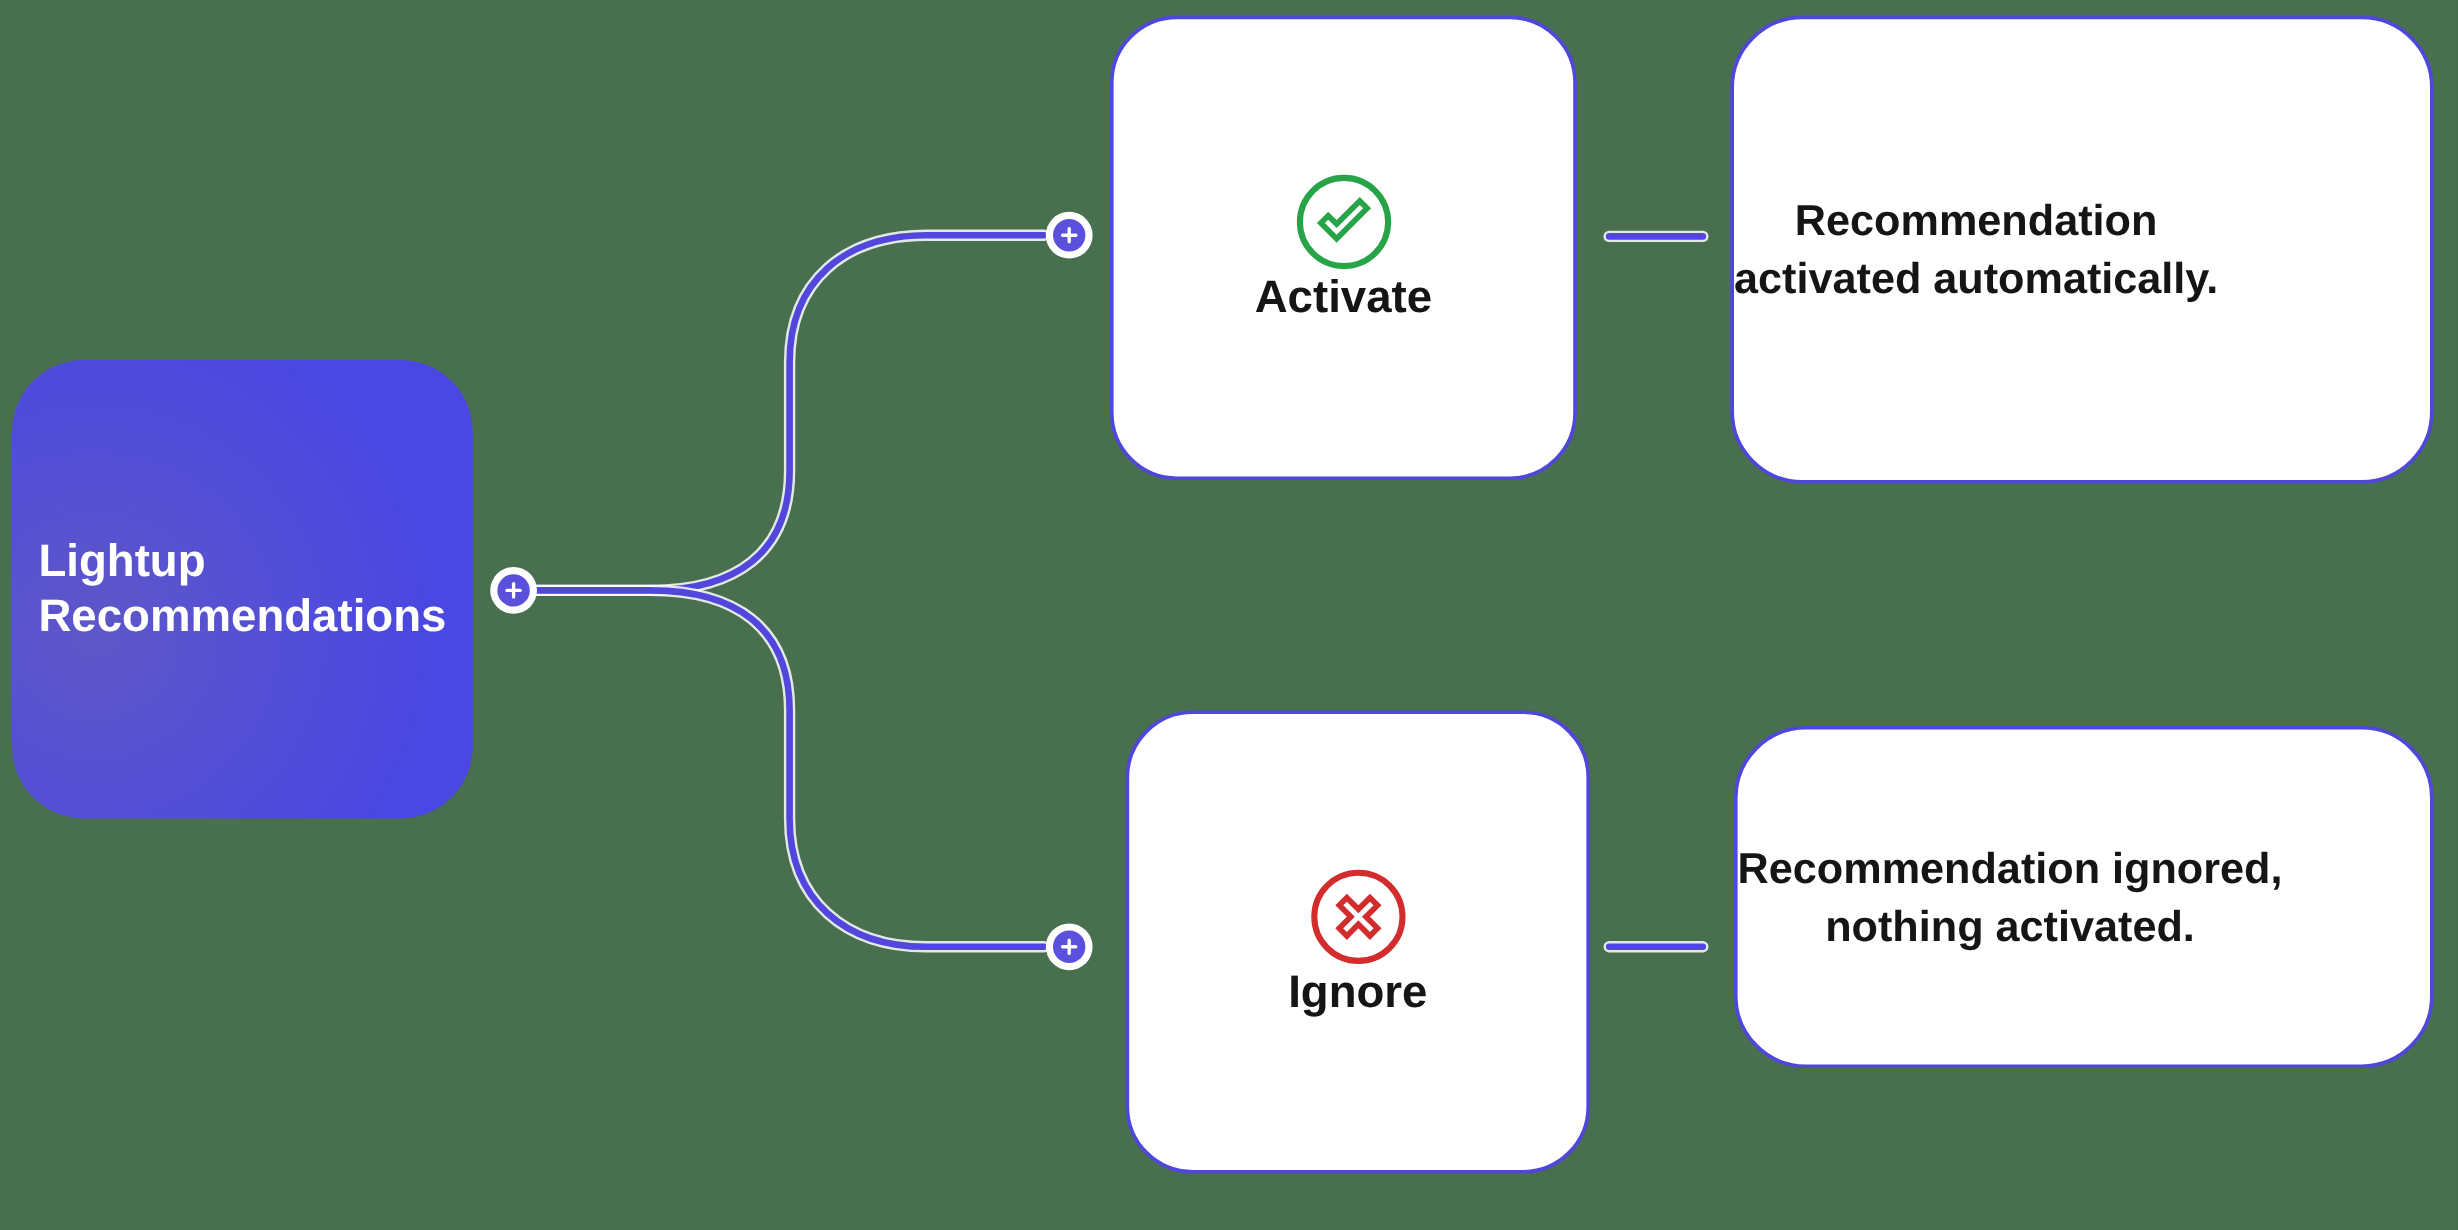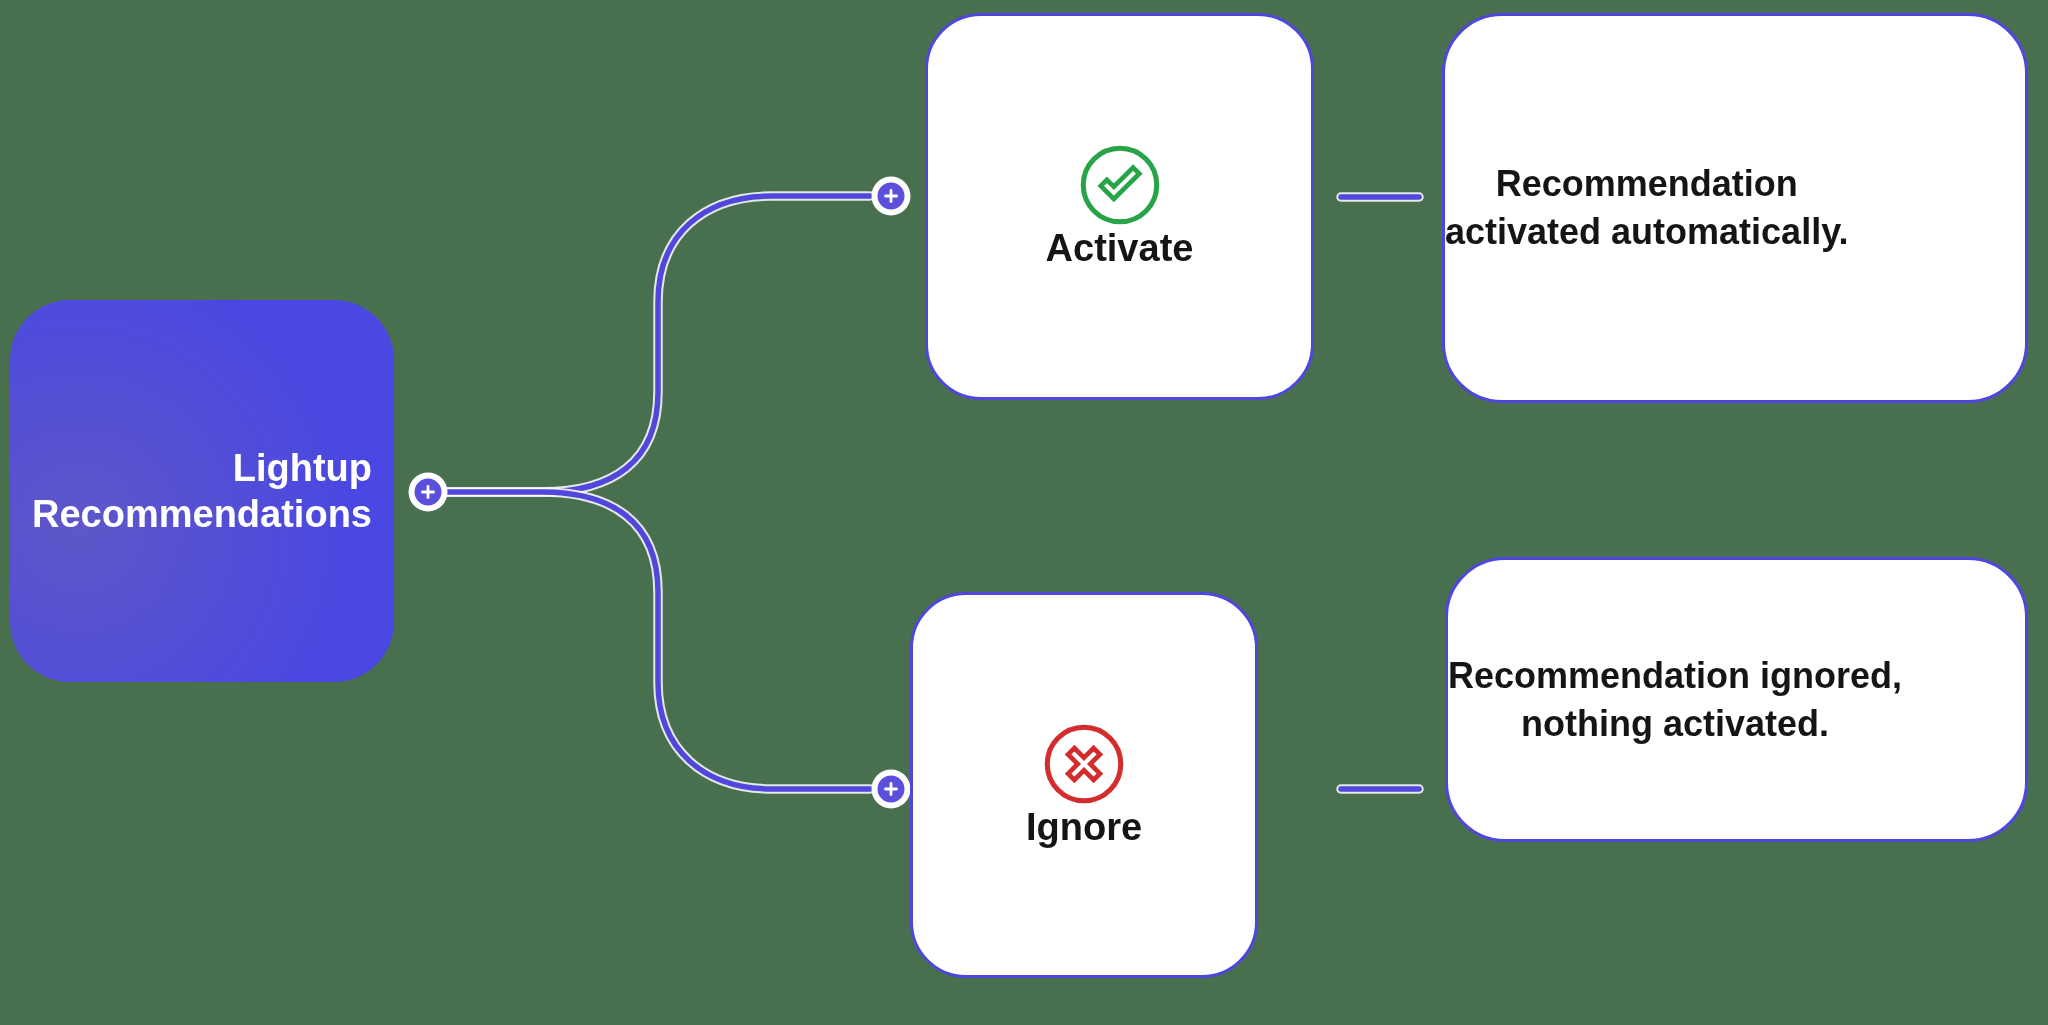--- a/index.html
+++ b/index.html
@@ -18,44 +18,44 @@
   .edge-casing{fill:none;stroke:rgba(255,255,255,.85);stroke-width:9.5;stroke-linecap:round;}
   .edge{fill:none;stroke:var(--line);stroke-width:5.5;stroke-linecap:round;}
   .node-ring{fill:#ffffff;}
   .node-dot{fill:var(--node-fill);}
   .node-plus{stroke:#ffffff;stroke-width:2.8;stroke-linecap:round;}
 
   .box{position:absolute;box-sizing:border-box;}
   .root-node{
     left:10px; top:300px; width:384px; height:382px; border-radius:60px;
     background:radial-gradient(circle at 18% 60%, var(--grad-a) 0%, var(--grad-b) 72%);
-    display:flex; align-items:center; justify-content:center; text-align:right;
+    display:flex; align-items:center; justify-content:center; text-align:left;
   }
   .root-label{color:var(--text-light); font-size:38px; font-weight:700; line-height:1.22;}
   .root-label span{display:block;}
 
   .option-box{
     background:var(--box-bg); border:3px solid var(--border); border-radius:56px;
     display:flex; flex-direction:column; align-items:center; justify-content:center;
     text-align:center; 
   }
   .option-activate{left:925px; top:13px; width:389px; height:387px;}
-  .option-ignore{left:910px; top:592px; width:348px; height:386px;text-align:right;}
+  .option-ignore{left:938px; top:592px; width:387px; height:386px;text-align:right;}
   .option-label{color:var(--text-dark); font-size:38px; font-weight:700;}
   .badge-icon{width:84px; height:84px; display:block;}
   .icon-stroke-green{stroke:var(--green); fill:none;}
   .icon-stroke-red{stroke:var(--red); fill:none;}
 
   .result-box{
     background:var(--box-bg); border:3px solid var(--border); border-radius:60px;
     display:flex; flex-direction:column; align-items:flex-start; justify-content:center;
     text-align:center;
   }
   .result-top{left:1442px; top:13px; width:586px; height:390px;}
-  .result-bottom{left:1445px; top:557px; width:583px; height:285px;}
+  .result-bottom{left:1445px; top:605px; width:583px; height:285px;}
   .result-text{color:var(--text-dark); font-size:36px; font-weight:700; line-height:1.33;}
   .result-text span{display:block;}
 </style>
 </head>
 <body>
 
 <div id="canvas">
 
   <svg id="connector-layer" viewBox="0 0 2048 1025" xmlns="http://www.w3.org/2000/svg">
 

